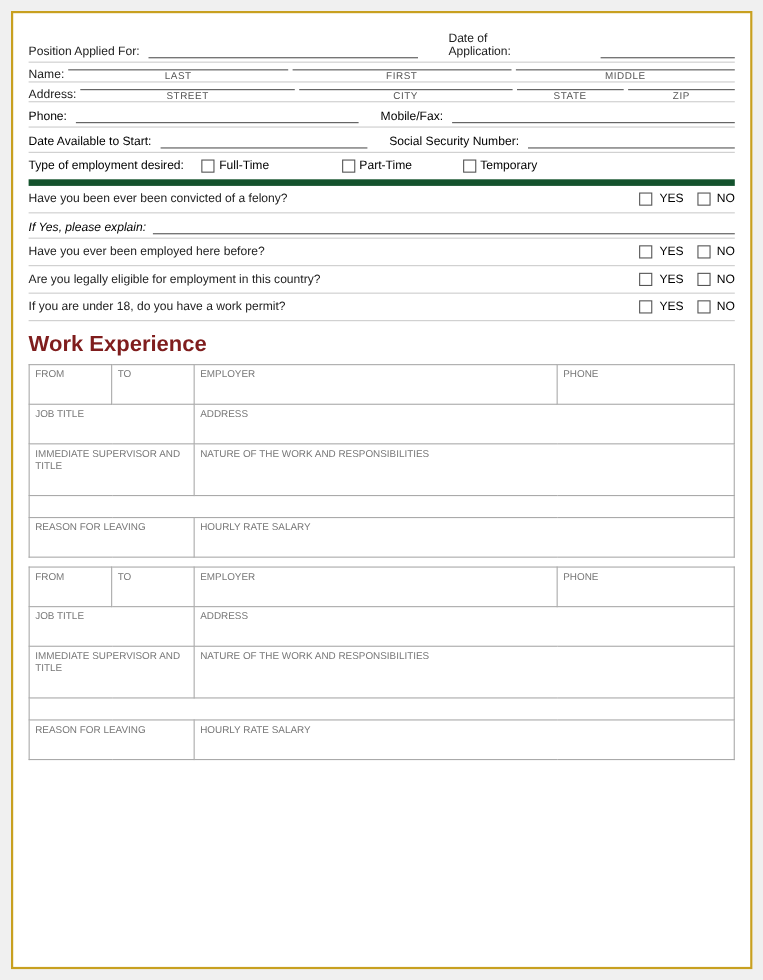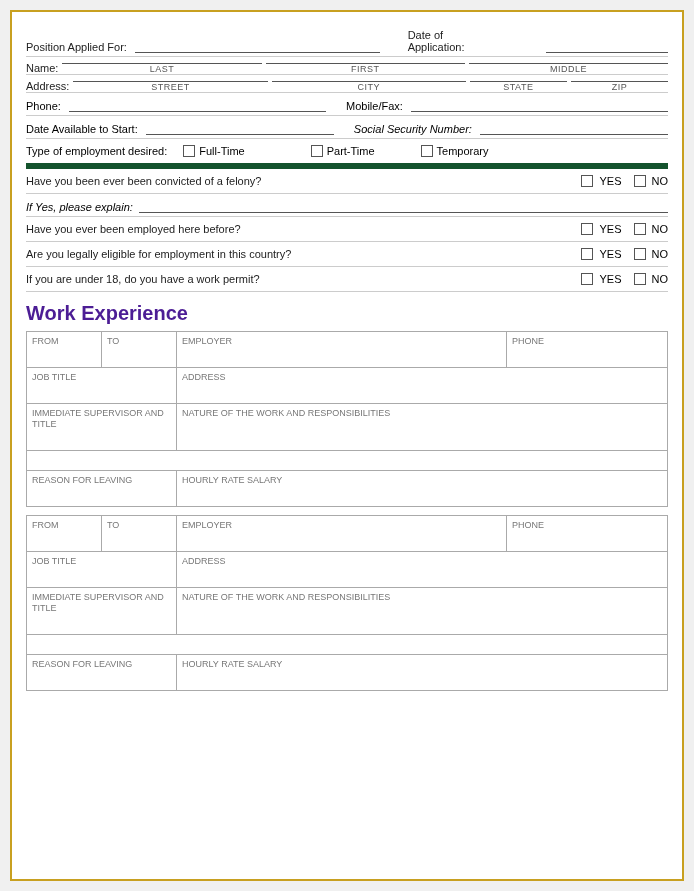--- a/index.html
+++ b/index.html
@@ -132,21 +132,21 @@
     .explain-row {
       display: flex;
       align-items: flex-end;
       border-bottom: 1px solid #ccc;
       padding: 5px 0 3px 0;
     }
     
     .section-title {
       font-size: 20px;
       font-weight: bold;
-      color: #4c1d95;
+      color: #7f1d1d;
       margin: 10px 0 6px 0;
     }
     
     .we-table {
       width: 100%;
       border-collapse: collapse;
       border: 1px solid #aaa;
       margin-bottom: 8px;
     }
     .we-table td {
@@ -231,21 +231,21 @@
   <div class="phone-row">
     <label>Phone:</label>
     <div class="underline" style="flex:1.5;"></div>
     <label style="margin-left:12px;">Mobile/Fax:</label>
     <div class="underline" style="flex:1.5;"></div>
   </div>
 
   <div class="date-row">
     <label>Date Available to Start:</label>
     <div class="underline" style="flex:1;"></div>
-    <label style="margin-left:12px;font-style:italic;">Social Security Number:</label>
+    <label style="margin-left:12px;">Social Security Number:</label>
     <div class="underline" style="flex:1;"></div>
   </div>
 
   <div class="emp-type-row">
     <label>Type of employment desired:</label>
     <div class="checkbox-item">
       <span class="checkbox-box"></span>
       <span>Full-Time</span>
     </div>
     <div class="checkbox-item" style="margin-left:30px;padding-left:20px;">

